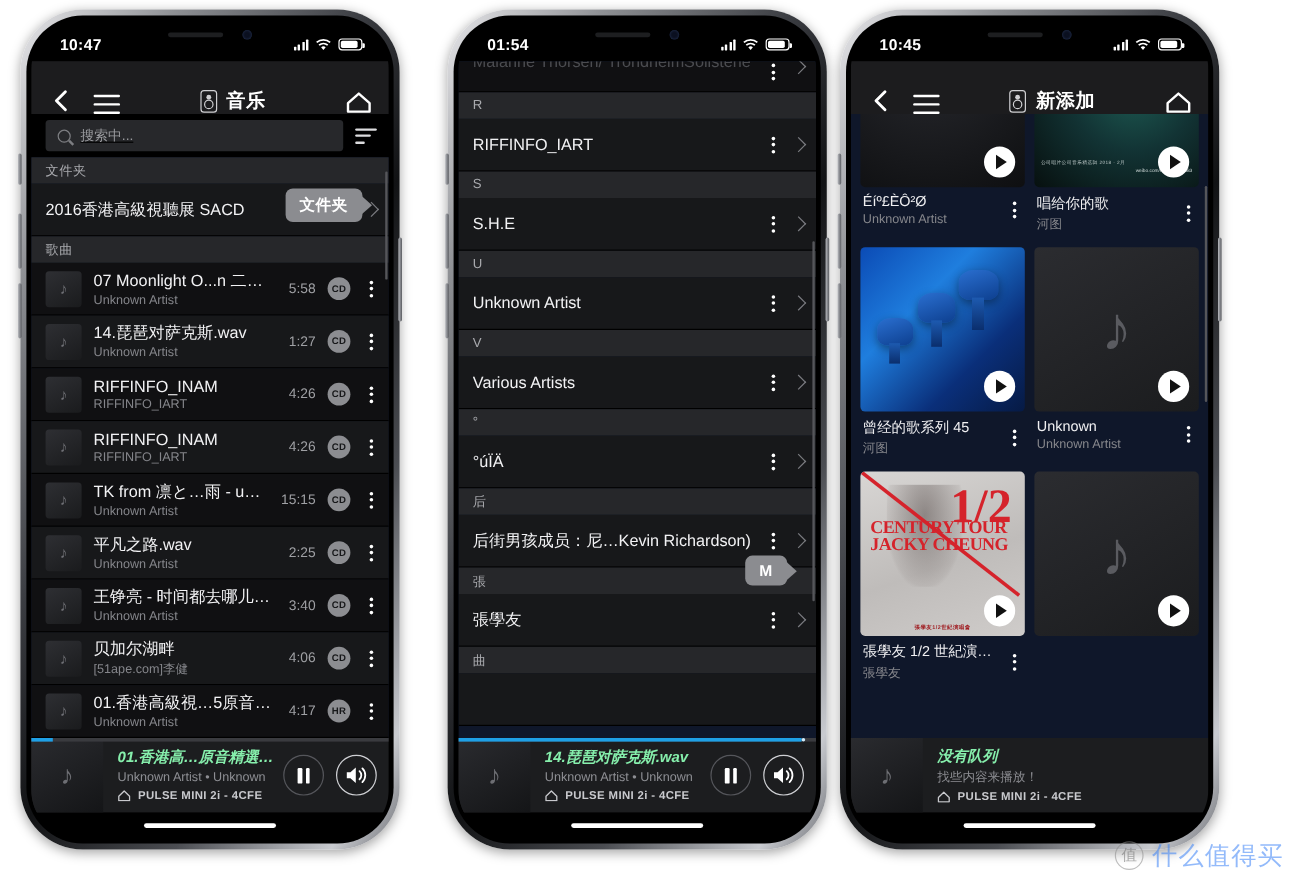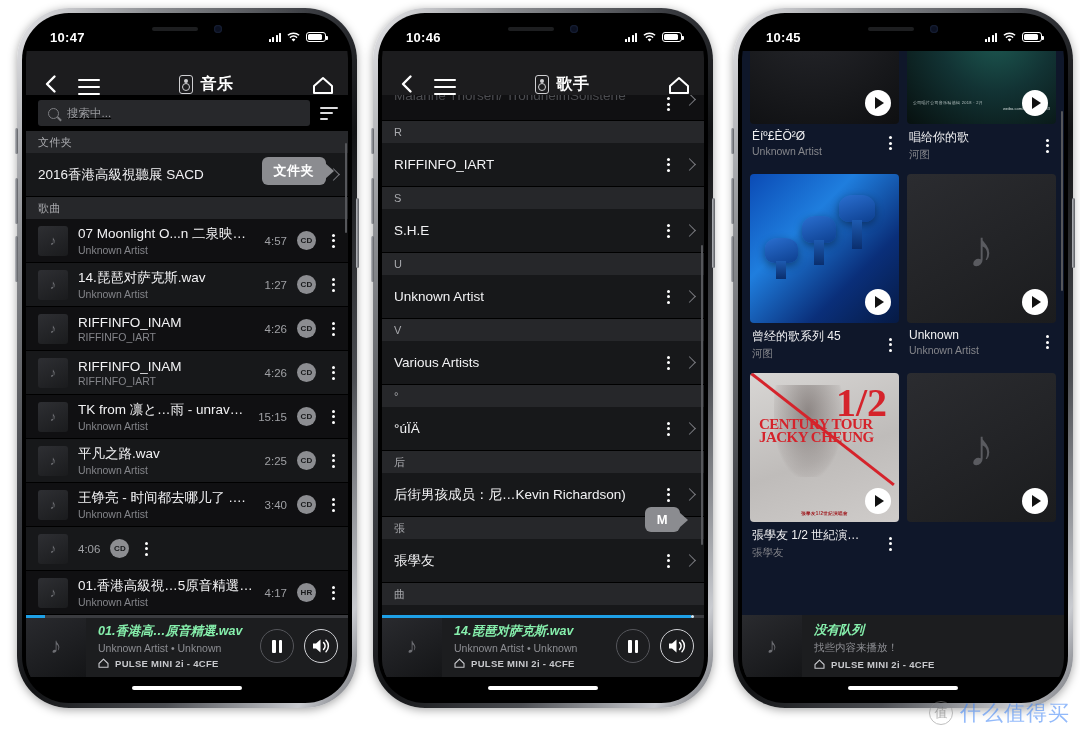--- a/index.html
+++ b/index.html
@@ -5,24 +5,24 @@
   * { box-sizing: border-box; margin: 0; padding: 0; }
   html, body {
     width: 1080px; height: 733px;
     background: #ffffff;
     font-family: "Liberation Sans", "DejaVu Sans", sans-serif;
     overflow: hidden;
   }
   #stage { position: relative; width: 1080px; height: 733px; background: #fff; }
 
   
-  .phone { position: absolute; top: 8px; width: 340px; height: 700px; }
+  .phone { position: absolute; top: 8px; width: 316px; height: 700px; }
   .phone.p1 { left: 17px; }
   .phone.p2 { left: 373px; }
-  .phone.p3 { left: 733px; }
+  .phone.p3 { left: 700px; }
 
   .bezel-outer {
     position: absolute; inset: 0;
     border-radius: 52px;
     background: linear-gradient(120deg,#e9e9ec 0%,#8e9094 18%,#3a3c41 40%,#111214 55%,#4b4d52 74%,#c9cbd0 92%,#6d6f74 100%);
     box-shadow: 0 2px 10px rgba(0,0,0,.35);
   }
   .bezel-inner {
     position: absolute; inset: 5px;
     border-radius: 47px;
@@ -297,21 +297,21 @@
           <span class="chev"></span>
         </div>
         <div class="secthead">歌曲</div>
 
         <div class="row">
           <div class="thumb">♪</div>
           <div class="txt">
             <div class="t1">07 Moonlight O...n 二泉映月.wav</div>
             <div class="t2">Unknown Artist</div>
           </div>
-          <span class="dur">4:57</span>
+          <span class="dur">5:58</span>
           <span class="badge">CD</span>
           <span class="kebab">
               <i></i>
               <i></i>
               <i></i>
             </span>
         </div>
         <div class="row alt">
           <div class="thumb">♪</div>
           <div class="txt">
@@ -391,20 +391,24 @@
           <span class="dur">3:40</span>
           <span class="badge">CD</span>
           <span class="kebab">
               <i></i>
               <i></i>
               <i></i>
             </span>
         </div>
         <div class="row alt">
           <div class="thumb">♪</div>
+          <div class="txt">
+            <div class="t1">贝加尔湖畔</div>
+            <div class="t2">[51ape.com]李健</div>
+          </div>
           <span class="dur">4:06</span>
           <span class="badge">CD</span>
           <span class="kebab">
               <i></i>
               <i></i>
               <i></i>
             </span>
         </div>
         <div class="row">
           <div class="thumb">♪</div>
@@ -465,21 +469,195 @@
     <div class="side-btn l2"></div>
     <div class="side-btn l3"></div>
     <div class="side-btn r1"></div>
     <div class="bezel-inner"></div>
     <div class="screen">
       <div class="notch">
         <div class="speaker"></div>
         <div class="cam"></div>
       </div>
       <div class="statusbar">
-        <div>10:46</div>
+        <div>01:54</div>
+        <div class="status-right">
+          <div class="sig">
+              <i></i>
+              <i></i>
+              <i></i>
+              <i></i>
+            </div>
+          <svg width="15" height="11" viewBox="0 0 15 11">
+              <path d="M7.5 9.6 5.6 7.4a3 3 0 0 1 3.8 0Z" fill="#fff"></path>
+              <path d="M3.9 5.6a5.6 5.6 0 0 1 7.2 0" stroke="#fff" stroke-width="1.5" fill="none"></path>
+              <path d="M1.9 3.3a8.6 8.6 0 0 1 11.2 0" stroke="#fff" stroke-width="1.5" fill="none"></path>
+            </svg>
+          <div class="batt">
+              <span></span>
+            </div>
+        </div>
+      </div>
+      <div class="body">
+        <div class="row partial-top">
+          <div class="txt">
+            <div class="t1">Malanne Thorsen/ TrondheimSolistene</div>
+          </div>
+          <span class="kebab">
+              <i></i>
+              <i></i>
+              <i></i>
+            </span>
+          <span class="chev"></span>
+        </div>
+
+        <div class="secthead">R</div>
+        <div class="row alt">
+          <div class="txt">
+              <div class="t1">RIFFINFO_IART</div>
+            </div>
+          <span class="kebab">
+              <i></i>
+              <i></i>
+              <i></i>
+            </span>
+          <span class="chev"></span>
+        </div>
+        <div class="secthead">S</div>
+        <div class="row alt">
+          <div class="txt">
+              <div class="t1">S.H.E</div>
+            </div>
+          <span class="kebab">
+              <i></i>
+              <i></i>
+              <i></i>
+            </span>
+          <span class="chev"></span>
+        </div>
+        <div class="secthead">U</div>
+        <div class="row alt">
+          <div class="txt">
+              <div class="t1">Unknown Artist</div>
+            </div>
+          <span class="kebab">
+              <i></i>
+              <i></i>
+              <i></i>
+            </span>
+          <span class="chev"></span>
+        </div>
+        <div class="secthead">V</div>
+        <div class="row alt">
+          <div class="txt">
+              <div class="t1">Various Artists</div>
+            </div>
+          <span class="kebab">
+              <i></i>
+              <i></i>
+              <i></i>
+            </span>
+          <span class="chev"></span>
+        </div>
+        <div class="secthead">°</div>
+        <div class="row alt">
+          <div class="txt">
+              <div class="t1">°úÏÄ</div>
+            </div>
+          <span class="kebab">
+              <i></i>
+              <i></i>
+              <i></i>
+            </span>
+          <span class="chev"></span>
+        </div>
+        <div class="secthead">后</div>
+        <div class="row alt">
+          <div class="txt">
+              <div class="t1">后街男孩成员：尼…Kevin Richardson)</div>
+            </div>
+          <span class="kebab">
+              <i></i>
+              <i></i>
+              <i></i>
+            </span>
+          <span class="chev"></span>
+        </div>
+        <div class="secthead">張</div>
+        <div class="row alt">
+          <div class="txt">
+              <div class="t1">張學友</div>
+            </div>
+          <span class="kebab">
+              <i></i>
+              <i></i>
+              <i></i>
+            </span>
+          <span class="chev"></span>
+        </div>
+        <div class="secthead">曲</div>
+        <div class="row alt">
+          
+          
+          
+        </div>
+
+        <div class="vbar" style="top:150px;height:300px;"></div>
+        <div class="tip" style="right:24px;top:412px;">M</div>
+      </div>
+      <div class="nowbar">
+        <div class="prog">
+          <span id="p2prog" style="width:96%"></span>
+          <i class="dot" style="left:96%;top:0"></i>
+        </div>
+        <div class="np-art">♪</div>
+        <div class="np-meta">
+          <div class="np-t1">14.琵琶对萨克斯.wav</div>
+          <div class="np-t2">Unknown Artist • Unknown</div>
+          <div class="np-t3">
+            <svg class="mini-home" viewBox="0 0 11 10">
+                <path d="M1 5.5 5.5 1.2 10 5.5V9.2H1z" stroke="#c8c9cd" stroke-width="1.1" fill="none" stroke-linejoin="round"></path>
+              </svg>
+            <span>PULSE MINI 2i - 4CFE</span>
+          </div>
+        </div>
+        <div class="circbtn nb">
+          <span class="pausebars">
+              <i></i>
+              <i></i>
+            </span>
+        </div>
+        <div class="circbtn">
+          <svg width="20" height="18" viewBox="0 0 20 18">
+            <path d="M2 6.5h3L9.5 2.5v13L5 11.5H2z" fill="#fff"></path>
+            <path d="M12.6 5.6a4.6 4.6 0 0 1 0 6.8" stroke="#fff" stroke-width="1.5" fill="none" stroke-linecap="round"></path>
+            <path d="M15 3.3a8 8 0 0 1 0 11.4" stroke="#fff" stroke-width="1.5" fill="none" stroke-linecap="round"></path>
+          </svg>
+        </div>
+      </div>
+      <div class="homebar">
+          <span></span>
+        </div>
+    </div>
+  </div>
+
+  <div class="phone p3">
+    <div class="bezel-outer"></div>
+    <div class="side-btn l1"></div>
+    <div class="side-btn l2"></div>
+    <div class="side-btn l3"></div>
+    <div class="side-btn r1"></div>
+    <div class="bezel-inner"></div>
+    <div class="screen">
+      <div class="notch">
+        <div class="speaker"></div>
+        <div class="cam"></div>
+      </div>
+      <div class="statusbar">
+        <div>10:45</div>
         <div class="status-right">
           <div class="sig">
               <i></i>
               <i></i>
               <i></i>
               <i></i>
             </div>
           <svg width="15" height="11" viewBox="0 0 15 11">
               <path d="M7.5 9.6 5.6 7.4a3 3 0 0 1 3.8 0Z" fill="#fff"></path>
               <path d="M3.9 5.6a5.6 5.6 0 0 1 7.2 0" stroke="#fff" stroke-width="1.5" fill="none"></path>
@@ -496,201 +674,27 @@
               <path d="M14.5 3.5 7 11l7.5 7.5" stroke="#fff" stroke-width="2.4" fill="none" stroke-linecap="round" stroke-linejoin="round"></path>
             </svg>
         </span>
         <span class="ham">
             <i></i>
             <i></i>
             <i></i>
           </span>
         <span class="title-wrap">
           <span class="dev-ic"></span>
-          <span class="apptitle">歌手</span>
+          <span class="apptitle">新添加</span>
         </span>
         <span class="ic">
           <svg class="home-ic" viewBox="0 0 22 20">
               <path d="M2 11 11 3l9 8v7H2z" stroke="#fff" stroke-width="2" fill="none" stroke-linejoin="round"></path>
             </svg>
         </span>
-      </div>
-      <div class="body">
-        <div class="row partial-top">
-          <div class="txt">
-            <div class="t1">Malanne Thorsen/ TrondheimSolistene</div>
-          </div>
-          <span class="kebab">
-              <i></i>
-              <i></i>
-              <i></i>
-            </span>
-          <span class="chev"></span>
-        </div>
-
-        <div class="secthead">R</div>
-        <div class="row alt">
-          <div class="txt">
-              <div class="t1">RIFFINFO_IART</div>
-            </div>
-          <span class="kebab">
-              <i></i>
-              <i></i>
-              <i></i>
-            </span>
-          <span class="chev"></span>
-        </div>
-        <div class="secthead">S</div>
-        <div class="row alt">
-          <div class="txt">
-              <div class="t1">S.H.E</div>
-            </div>
-          <span class="kebab">
-              <i></i>
-              <i></i>
-              <i></i>
-            </span>
-          <span class="chev"></span>
-        </div>
-        <div class="secthead">U</div>
-        <div class="row alt">
-          <div class="txt">
-              <div class="t1">Unknown Artist</div>
-            </div>
-          <span class="kebab">
-              <i></i>
-              <i></i>
-              <i></i>
-            </span>
-          <span class="chev"></span>
-        </div>
-        <div class="secthead">V</div>
-        <div class="row alt">
-          <div class="txt">
-              <div class="t1">Various Artists</div>
-            </div>
-          <span class="kebab">
-              <i></i>
-              <i></i>
-              <i></i>
-            </span>
-          <span class="chev"></span>
-        </div>
-        <div class="secthead">°</div>
-        <div class="row alt">
-          <div class="txt">
-              <div class="t1">°úÏÄ</div>
-            </div>
-          <span class="kebab">
-              <i></i>
-              <i></i>
-              <i></i>
-            </span>
-          <span class="chev"></span>
-        </div>
-        <div class="secthead">后</div>
-        <div class="row alt">
-          <div class="txt">
-              <div class="t1">后街男孩成员：尼…Kevin Richardson)</div>
-            </div>
-          <span class="kebab">
-              <i></i>
-              <i></i>
-              <i></i>
-            </span>
-          <span class="chev"></span>
-        </div>
-        <div class="secthead">張</div>
-        <div class="row alt">
-          <div class="txt">
-              <div class="t1">張學友</div>
-            </div>
-          <span class="kebab">
-              <i></i>
-              <i></i>
-              <i></i>
-            </span>
-          <span class="chev"></span>
-        </div>
-        <div class="secthead">曲</div>
-        <div class="row alt">
-          
-          
-          
-        </div>
-
-        <div class="vbar" style="top:150px;height:300px;"></div>
-        <div class="tip" style="right:24px;top:412px;">M</div>
-      </div>
-      <div class="nowbar">
-        <div class="prog">
-          <span id="p2prog" style="width:96%"></span>
-          <i class="dot" style="left:96%;top:0"></i>
-        </div>
-        <div class="np-art">♪</div>
-        <div class="np-meta">
-          <div class="np-t1">14.琵琶对萨克斯.wav</div>
-          <div class="np-t2">Unknown Artist • Unknown</div>
-          <div class="np-t3">
-            <svg class="mini-home" viewBox="0 0 11 10">
-                <path d="M1 5.5 5.5 1.2 10 5.5V9.2H1z" stroke="#c8c9cd" stroke-width="1.1" fill="none" stroke-linejoin="round"></path>
-              </svg>
-            <span>PULSE MINI 2i - 4CFE</span>
-          </div>
-        </div>
-        <div class="circbtn nb">
-          <span class="pausebars">
-              <i></i>
-              <i></i>
-            </span>
-        </div>
-        <div class="circbtn">
-          <svg width="20" height="18" viewBox="0 0 20 18">
-            <path d="M2 6.5h3L9.5 2.5v13L5 11.5H2z" fill="#fff"></path>
-            <path d="M12.6 5.6a4.6 4.6 0 0 1 0 6.8" stroke="#fff" stroke-width="1.5" fill="none" stroke-linecap="round"></path>
-            <path d="M15 3.3a8 8 0 0 1 0 11.4" stroke="#fff" stroke-width="1.5" fill="none" stroke-linecap="round"></path>
-          </svg>
-        </div>
-      </div>
-      <div class="homebar">
-          <span></span>
-        </div>
-    </div>
-  </div>
-
-  <div class="phone p3">
-    <div class="bezel-outer"></div>
-    <div class="side-btn l1"></div>
-    <div class="side-btn l2"></div>
-    <div class="side-btn l3"></div>
-    <div class="side-btn r1"></div>
-    <div class="bezel-inner"></div>
-    <div class="screen">
-      <div class="notch">
-        <div class="speaker"></div>
-        <div class="cam"></div>
-      </div>
-      <div class="statusbar">
-        <div>10:45</div>
-        <div class="status-right">
-          <div class="sig">
-              <i></i>
-              <i></i>
-              <i></i>
-              <i></i>
-            </div>
-          <svg width="15" height="11" viewBox="0 0 15 11">
-              <path d="M7.5 9.6 5.6 7.4a3 3 0 0 1 3.8 0Z" fill="#fff"></path>
-              <path d="M3.9 5.6a5.6 5.6 0 0 1 7.2 0" stroke="#fff" stroke-width="1.5" fill="none"></path>
-              <path d="M1.9 3.3a8.6 8.6 0 0 1 11.2 0" stroke="#fff" stroke-width="1.5" fill="none"></path>
-            </svg>
-          <div class="batt">
-              <span></span>
-            </div>
-        </div>
       </div>
       <div class="body">
         <div class="grid" style="margin-top:-76px">
 
           <div class="card">
             <div class="art art-dark-people">
               <div class="playbtn"></div>
             </div>
             <div class="cardmeta">
               <div class="m">

